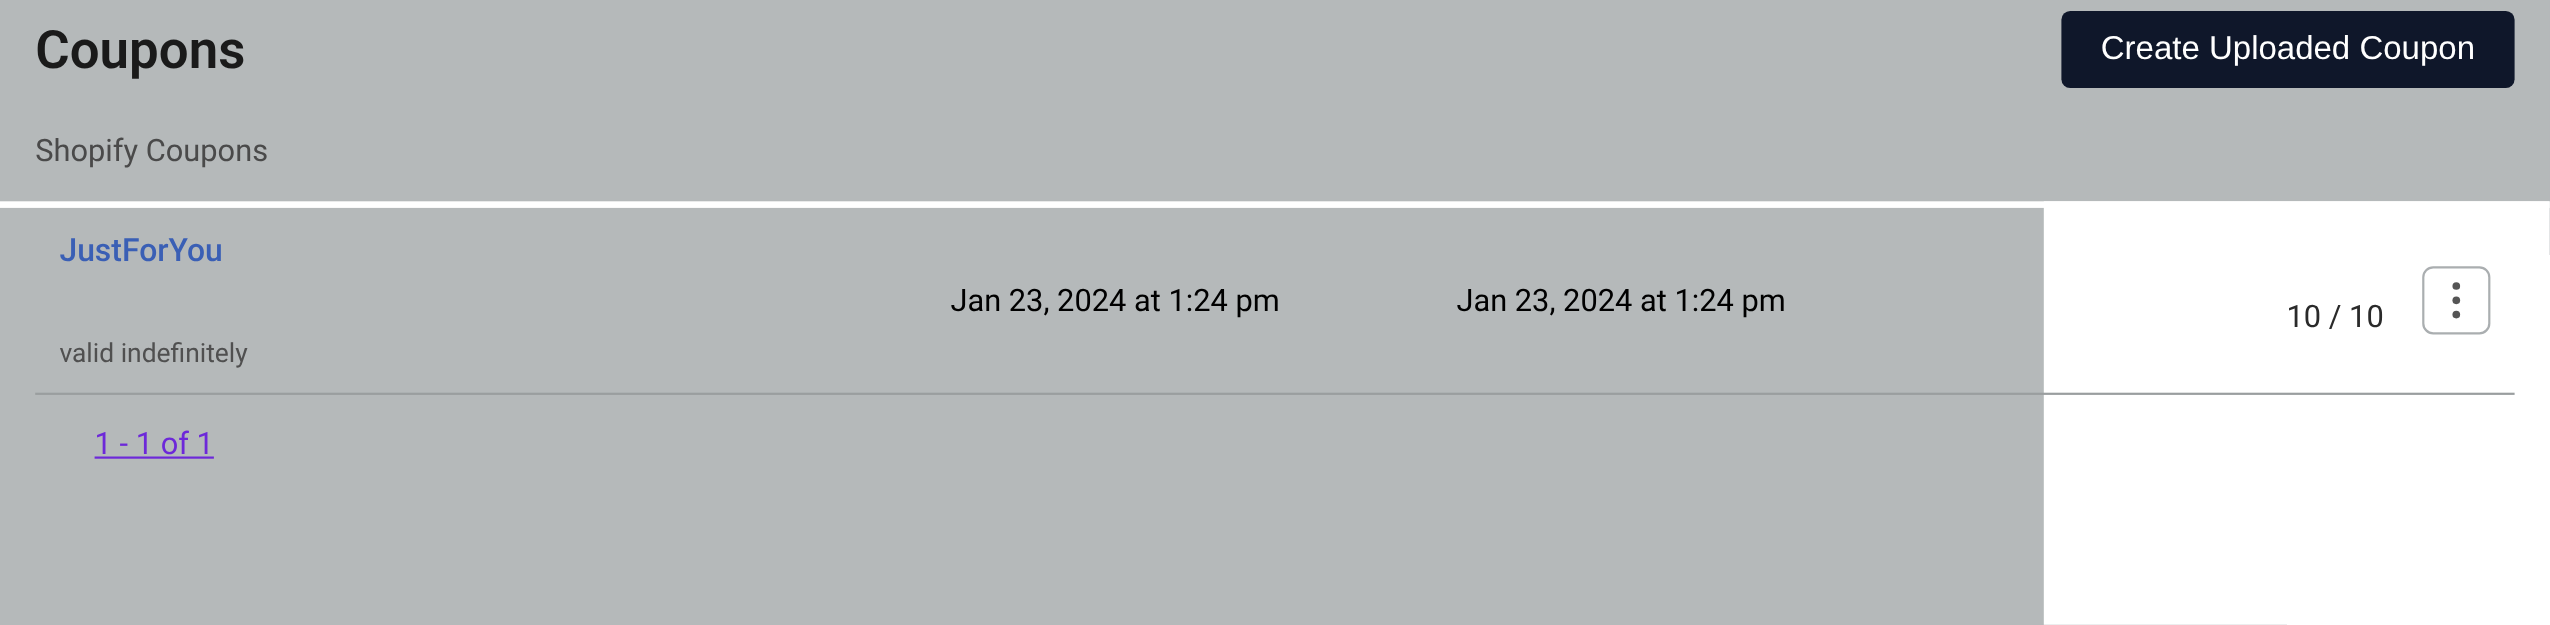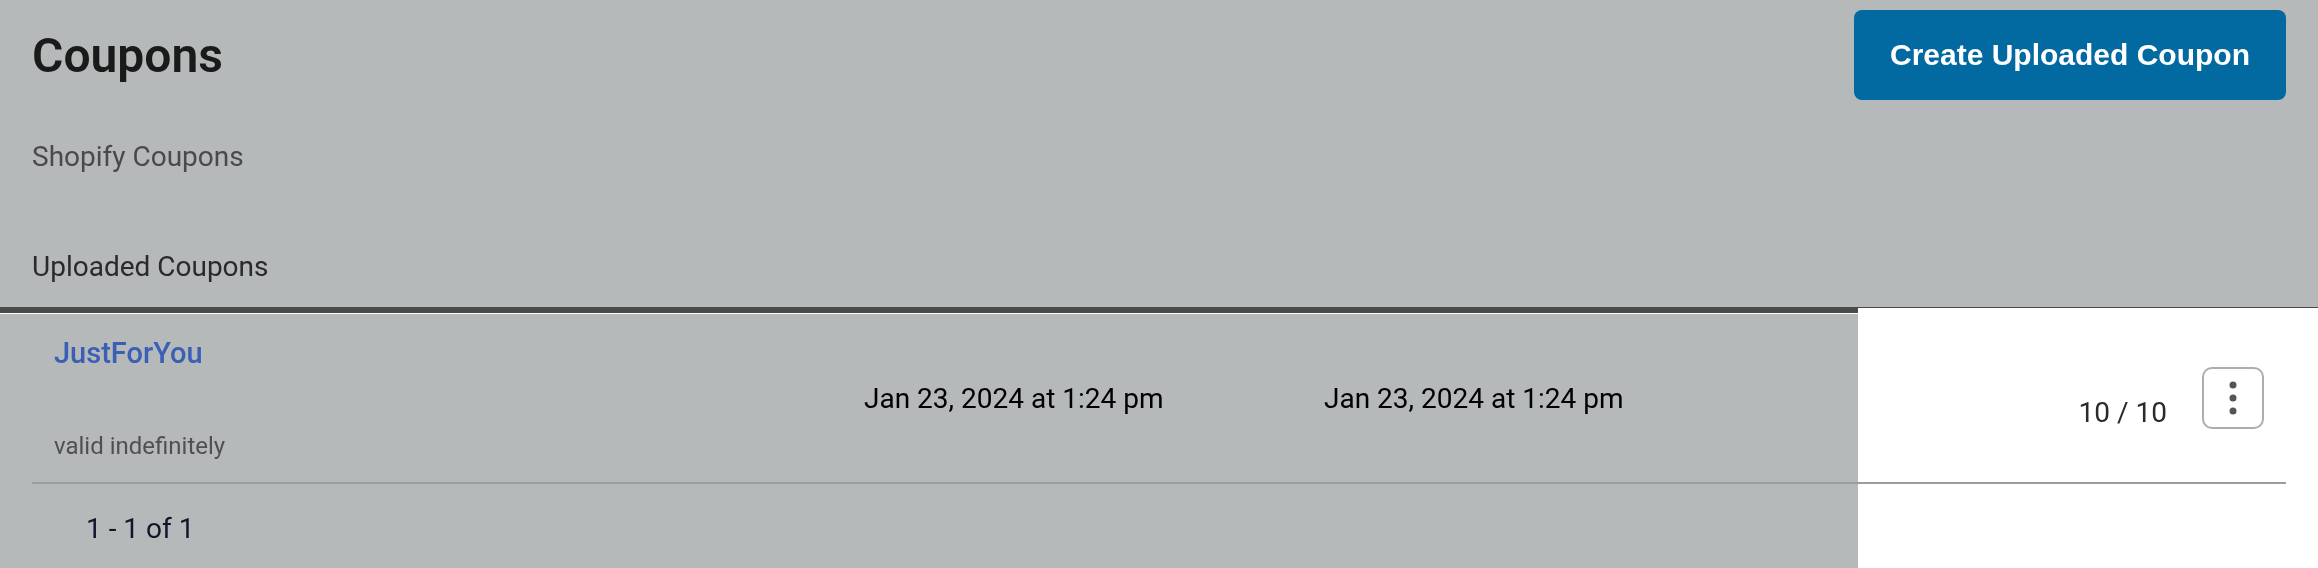--- a/index.html
+++ b/index.html
@@ -19,35 +19,34 @@
       justify-content: space-between;
       align-items: center;
       padding: 10px 32px 0 32px;
     }
     .page-title {
       font-size: 48px;
       font-weight: 600;
       color: #1a1a1a;
     }
     .create-btn {
-      background: #0369a1;
+      background: #0f172a;
       color: #fff;
       border: none;
       border-radius: 8px;
-      padding: 28px 36px;
+      padding: 18px 36px;
       font-size: 30px;
-      font-weight: 700;
+      font-weight: 400;
       cursor: pointer;
     }
     .tabs {
       display: flex;
-      gap: 47px;
+      gap: 60px;
       padding: 40px 32px 0 32px;
-      border-bottom: 1px solid #ffffff;
-      flex-direction: column;
+      border-bottom: 6px solid #ffffff;
     }
     .tab {
       font-size: 28px;
       color: #4a4a4a;
       padding-bottom: 30px;
       cursor: pointer;
       position: relative;
     }
     .tab.active {
       color: #2a2a2a;
@@ -142,36 +141,36 @@
       justify-content: center;
       cursor: pointer;
     }
     .more-btn svg {
       width: 8px;
       height: 34px;
     }
     .pagination {
       padding: 28px 54px;
       font-size: 28px;
-      color: #0f172a;
+      color: #6d28d9;
       position: relative;
       z-index: 1;
+      text-decoration: underline;
     }
   </style>
 </head>
 <body>
 
 <div class="header">
   <h1 class="page-title">Coupons</h1>
   <button class="create-btn">Create Uploaded Coupon</button>
 </div>
 
 <div class="tabs">
   <div class="tab">Shopify Coupons</div>
-  <div class="tab active">Uploaded Coupons</div>
 </div>
 
 <div class="table-container">
   <div class="white-overlay"></div>
 
 
   <div class="table-row">
     <div class="coupon-cell">
       <a class="coupon-name">JustForYou</a>
       <span class="coupon-validity">valid indefinitely</span>

